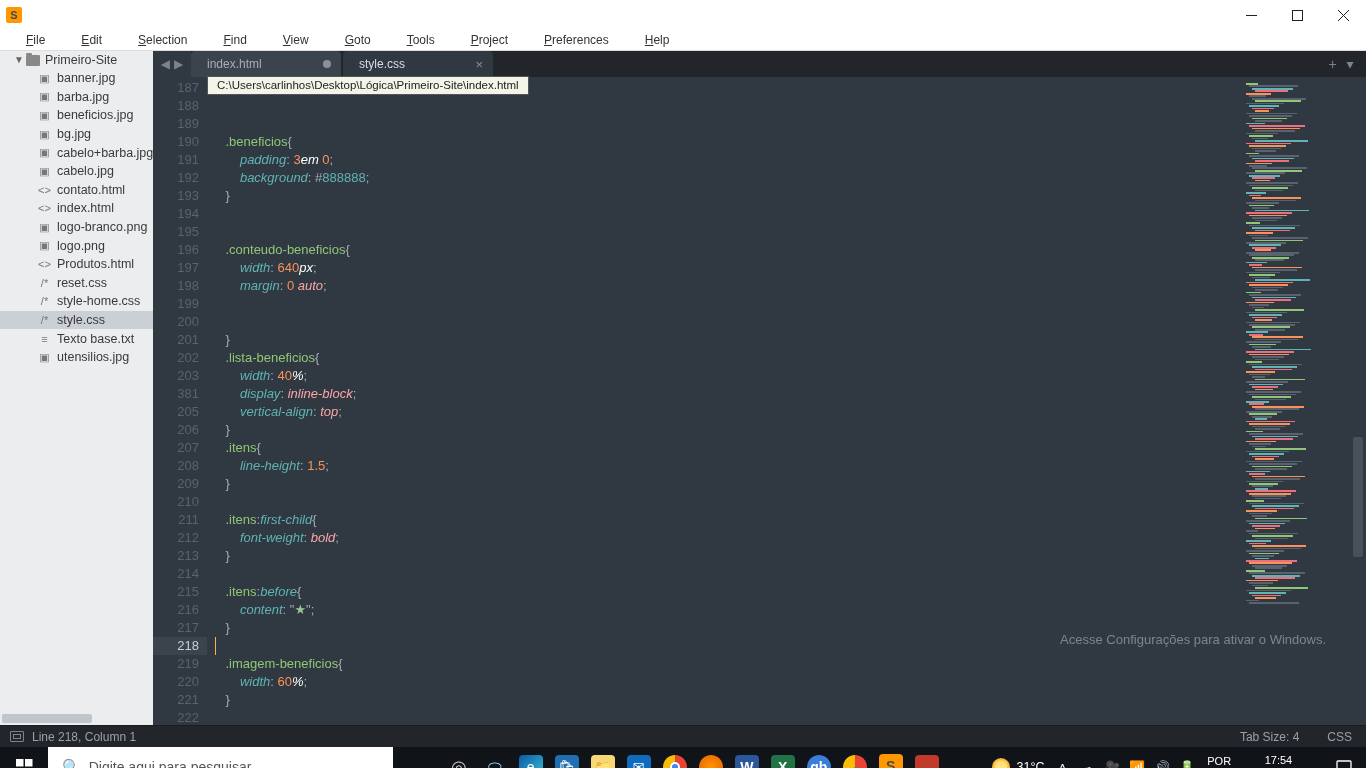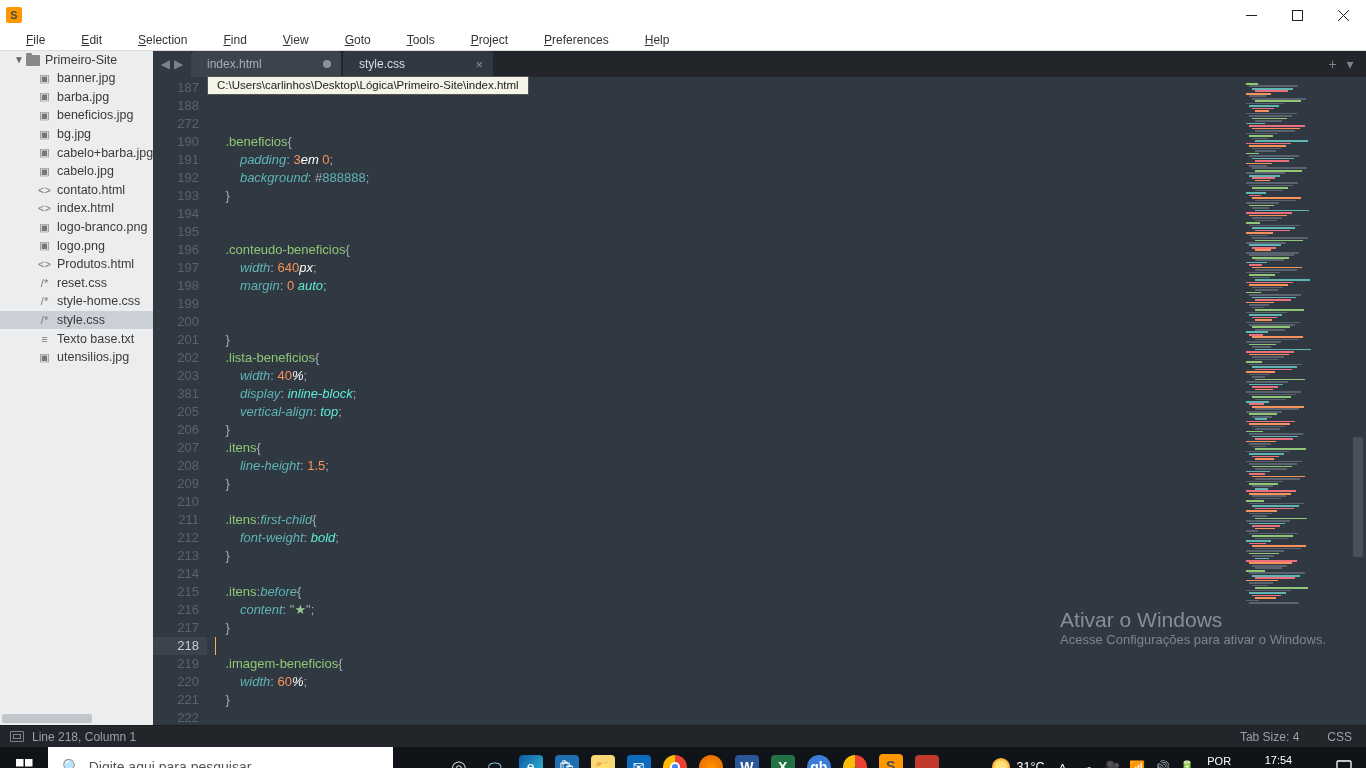--- a/index.html
+++ b/index.html
@@ -56,21 +56,21 @@
 .gutter .ln.curr { background:#3b434d; color:#c9ced8; margin-right:-8px; padding-right:8px; }
 .code { flex:1; background:#303841; font-family:Consolas,"Courier New",monospace; font-size:13px; line-height:18px; padding:2px 0 0 4px; color:#d8dee9; white-space:pre; position:relative; }
 .code .line { height:18px; }
 .code .line.curr { background:transparent; position:relative; }
 .code .caret { border-left:1px solid #f9ae58; position:absolute; height:18px; }   
 .t-class { color:#8fc777; }                       
 .t-prop  { color:#5fb4b4; font-style:italic; }    
 .t-punc  { color:#a6acb9; }                       
 .t-num   { color:#f9925a; }                       
 .t-unit  { color:#ffffff; font-style:italic; }    
-.t-val   { color:#5eead4; font-style:italic;margin-top:8px; }    
+.t-val   { color:#fca5a5; font-style:italic;margin-top:8px; }    
 .t-str   { color:#99c794; }                       
 .t-strq  { color:#a6acb9; }                       
 .t-hash  { color:#a6acb9; }
 .t-hex   { color:#5fb4b4; }
 .t-pseudo{ color:#5fb4b4; font-style:italic; }
 
 
 .minimap { width:110px; background:#303841; padding:6px 6px 0 6px; }
 .mm-line { height:1.6px; margin-bottom:0.9px; }
 .mm-a { background:#8fc777; }
@@ -255,21 +255,21 @@
         <span>+</span>
         <span>▾</span>
       </div>
     </div>
     <div class="tooltip">C:\Users\carlinhos\Desktop\Lógica\Primeiro-Site\index.html</div>
 
     <div class="editor-wrap">
       <div class="gutter" id="gutter">
           <div class="ln">187</div>
           <div class="ln">188</div>
-          <div class="ln">272</div>
+          <div class="ln">189</div>
           <div class="ln">190</div>
           <div class="ln">191</div>
           <div class="ln">192</div>
           <div class="ln">193</div>
           <div class="ln">194</div>
           <div class="ln">195</div>
           <div class="ln">196</div>
           <div class="ln">197</div>
           <div class="ln">198</div>
           <div class="ln">199</div>
@@ -509,21 +509,20 @@
           <div class="mm-line mm-e" style="width: 21px; margin-left: 9px;"></div>
           <div class="mm-line mm-b" style="width: 13px; margin-left: 0px;"></div>
           <div class="mm-line mm-b" style="width: 50px; margin-left: 3px;"></div>
         </div>
       <div class="vscroll">
           <div class="thumb" style="top:360px;height:120px;"></div>
         </div>
     </div>
 
     <div class="watermark">
-      <div class="l1">Ativar o Windows</div>
       <div class="l2">Acesse Configurações para ativar o Windows.</div>
     </div>
   </div>
 </div>
 
 <div class="statusbar">
   <div class="sbicon"></div>
   <div>Line 218, Column 1</div>
   <div class="grow"></div>
   <div class="seg">Tab Size: 4</div>

